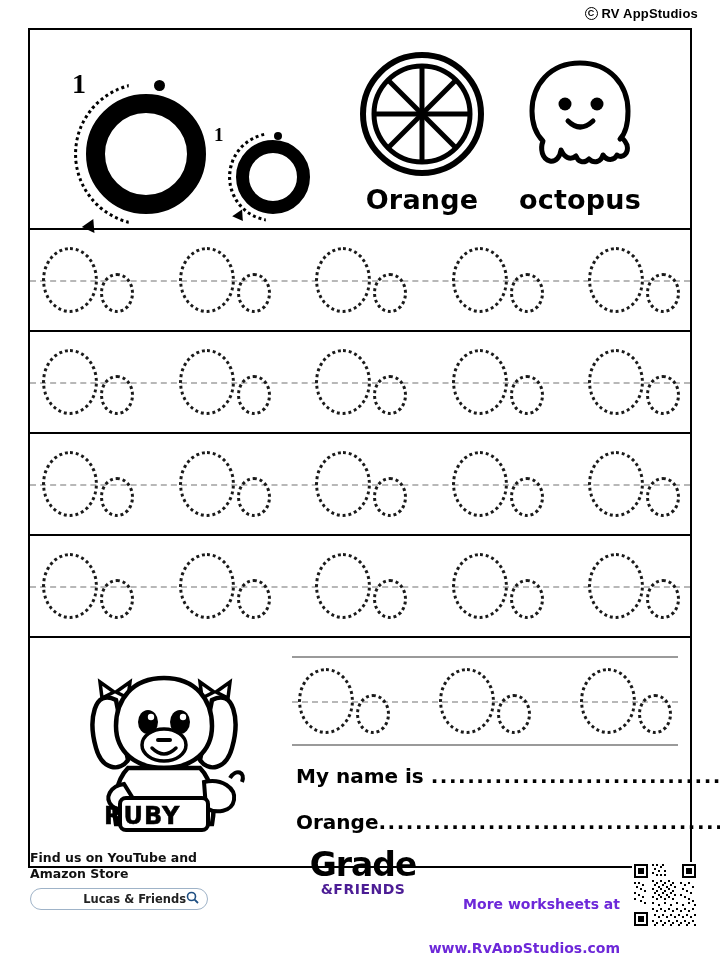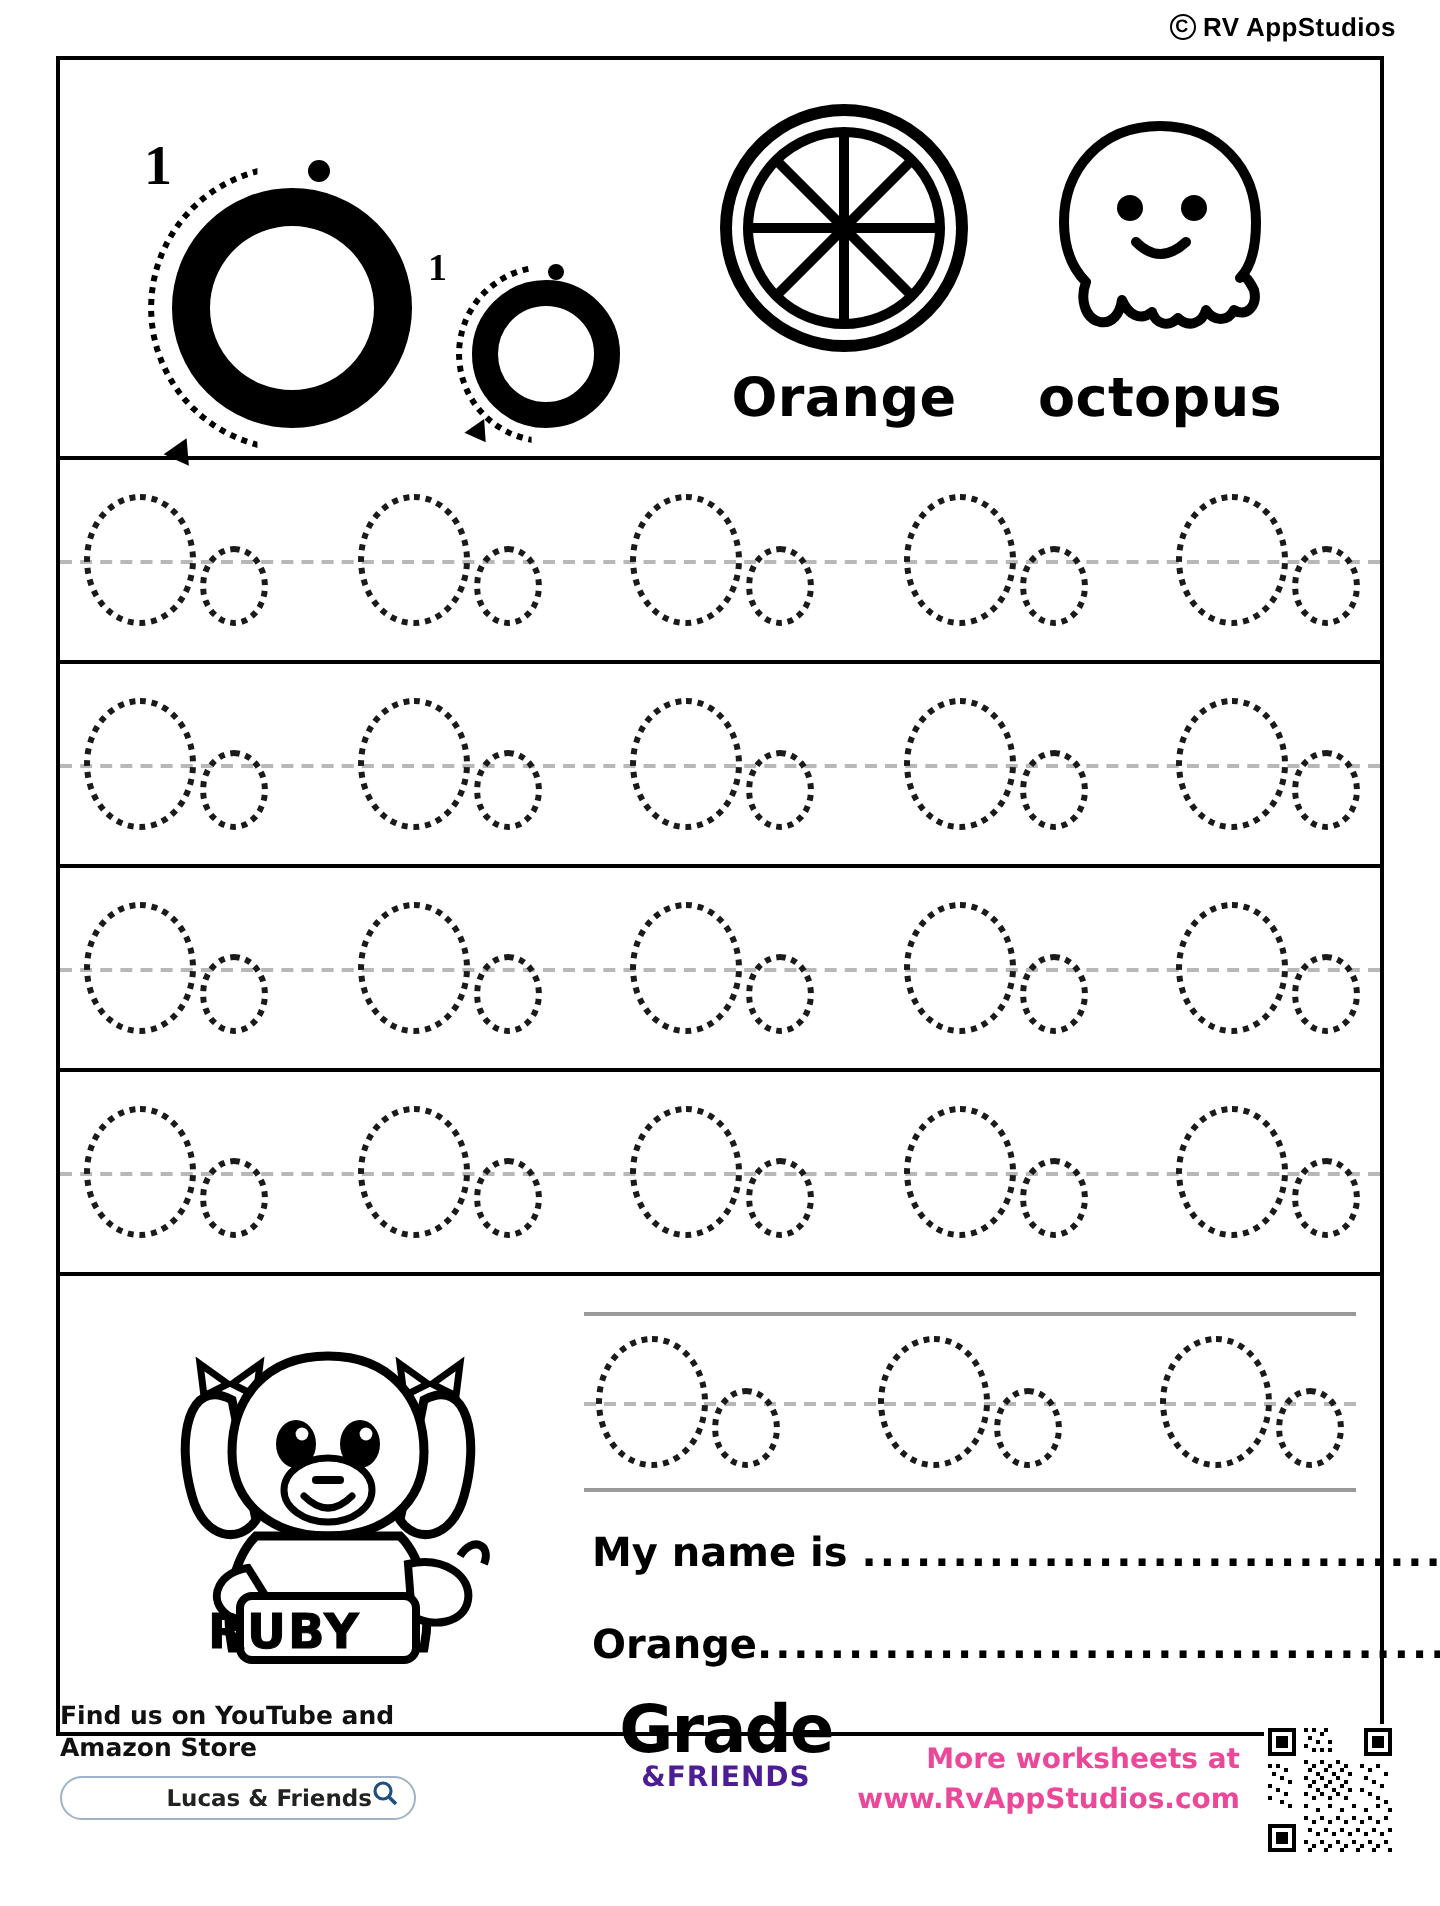--- a/index.html
+++ b/index.html
@@ -278,21 +278,22 @@
   .footer-right {
     position: absolute;
     right: 100px; top: 20px;
     text-align: right;
   }
   .footer-right .line {
     font-family: "DejaVu Sans", sans-serif;
     font-weight: bold;
     font-size: 14px;
     line-height: 20px;
-    color: #ec4899;
+    color: #6d28d9;
+    margin-top: 24px;
   }
 
   .qr {
     position: absolute;
     right: 22px; top: 12px;
     width: 66px; height: 66px;
     background: #fff;
   }
 </style>
 </head>

